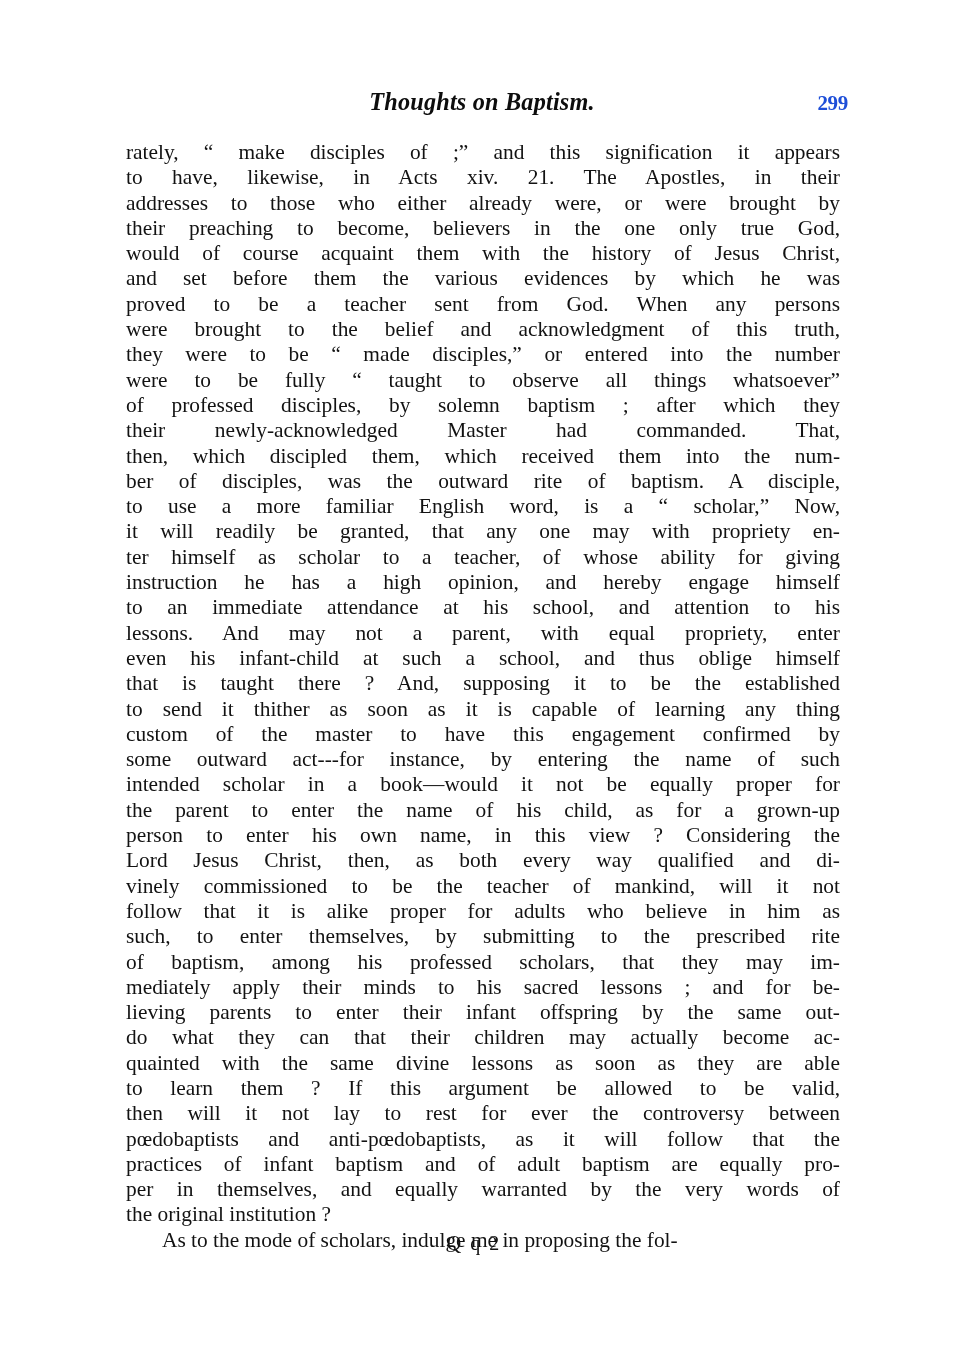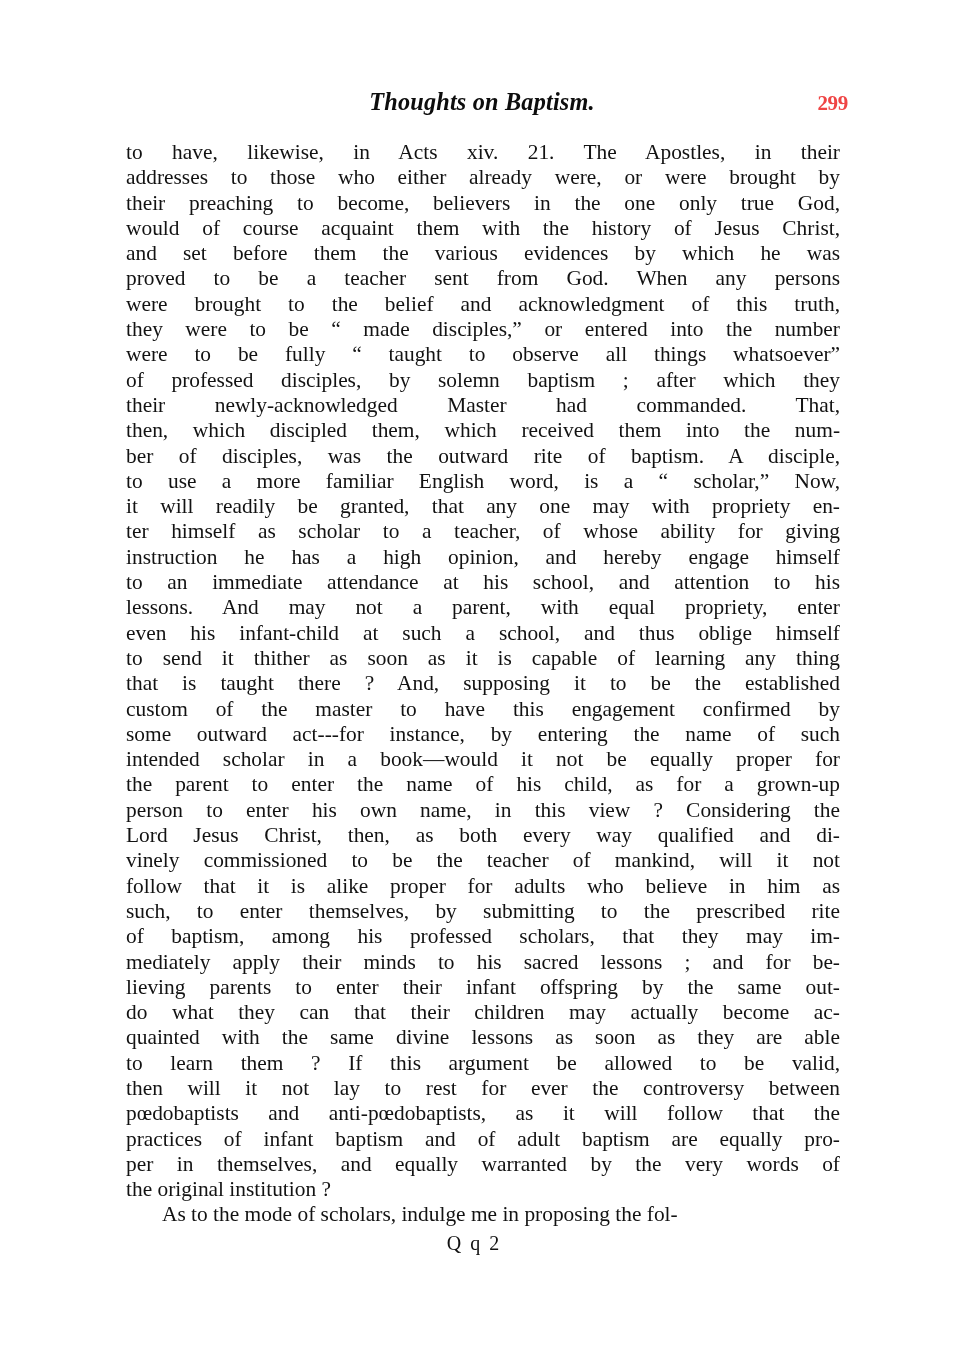--- a/index.html
+++ b/index.html
@@ -41,21 +41,21 @@
     color: #0d0d0d;
     transform: scaleX(0.97);
   }
   .head-folio {
     position: absolute;
     right: -10px;
     top: 3px;
     font-weight: bold;
     font-size: 21px;
     letter-spacing: -0.3px;
-    color: #ef4444;
+    color: #1d4ed8;
   }
 
   
   .textblock {
     position: absolute;
     left: 126px;
     top: 140px;
     width: 714px;
   }
   .line {
@@ -103,42 +103,43 @@
 <body>
 
 <div id="page">
 
   <div class="running-head">
     <div class="head-title">Thoughts on Baptism.</div>
     <div class="head-folio">299</div>
   </div>
 
   <div class="textblock">
+      <span class="line"><span class="ln">rately, “ make disciples of ;” and this signification it appears</span></span>
       <span class="line"><span class="ln">to have, likewise, in Acts xiv. 21. The Apostles, in their</span></span>
       <span class="line"><span class="ln">addresses to those who either already were, or were brought by</span></span>
       <span class="line"><span class="ln">their preaching to become, believers in the one only true God,</span></span>
       <span class="line"><span class="ln">would of course acquaint them with the history of Jesus Christ,</span></span>
       <span class="line"><span class="ln">and set before them the various evidences by which he was</span></span>
       <span class="line"><span class="ln">proved to be a teacher sent from God. When any persons</span></span>
       <span class="line"><span class="ln">were brought to the belief and acknowledgment of this truth,</span></span>
       <span class="line"><span class="ln">they were to be “ made disciples,” or entered into the number</span></span>
       <span class="line"><span class="ln">were to be fully “ taught to observe all things whatsoever”</span></span>
       <span class="line"><span class="ln">of professed disciples, by solemn baptism ; after which they</span></span>
       <span class="line"><span class="ln">their newly-acknowledged Master had commanded. That,</span></span>
       <span class="line"><span class="ln">then, which discipled them, which received them into the num-</span></span>
       <span class="line"><span class="ln">ber of disciples, was the outward rite of baptism. A disciple,</span></span>
       <span class="line"><span class="ln">to use a more familiar English word, is a “ scholar,” Now,</span></span>
       <span class="line"><span class="ln">it will readily be granted, that any one may with propriety en-</span></span>
       <span class="line"><span class="ln">ter himself as scholar to a teacher, of whose ability for giving</span></span>
       <span class="line"><span class="ln">instruction he has a high opinion, and hereby engage himself</span></span>
       <span class="line"><span class="ln">to an immediate attendance at his school, and attention to his</span></span>
       <span class="line"><span class="ln">lessons. And may not a parent, with equal propriety, enter</span></span>
       <span class="line"><span class="ln">even his infant-child at such a school, and thus oblige himself</span></span>
+      <span class="line"><span class="ln">that is taught there ? And, supposing it to be the established</span></span>
       <span class="line"><span class="ln">to send it thither as soon as it is capable of learning any thing</span></span>
-      <span class="line"><span class="ln">that is taught there ? And, supposing it to be the established</span></span>
       <span class="line"><span class="ln">custom of the master to have this engagement confirmed by</span></span>
       <span class="line"><span class="ln">some outward act---for instance, by entering the name of such</span></span>
       <span class="line"><span class="ln">intended scholar in a book—would it not be equally proper for</span></span>
       <span class="line"><span class="ln">the parent to enter the name of his child, as for a grown-up</span></span>
       <span class="line"><span class="ln">person to enter his own name, in this view ? Considering the</span></span>
       <span class="line"><span class="ln">Lord Jesus Christ, then, as both every way qualified and di-</span></span>
       <span class="line"><span class="ln">vinely commissioned to be the teacher of mankind, will it not</span></span>
       <span class="line"><span class="ln">follow that it is alike proper for adults who believe in him as</span></span>
       <span class="line"><span class="ln">such, to enter themselves, by submitting to the prescribed rite</span></span>
       <span class="line"><span class="ln">of baptism, among his professed scholars, that they may im-</span></span>

